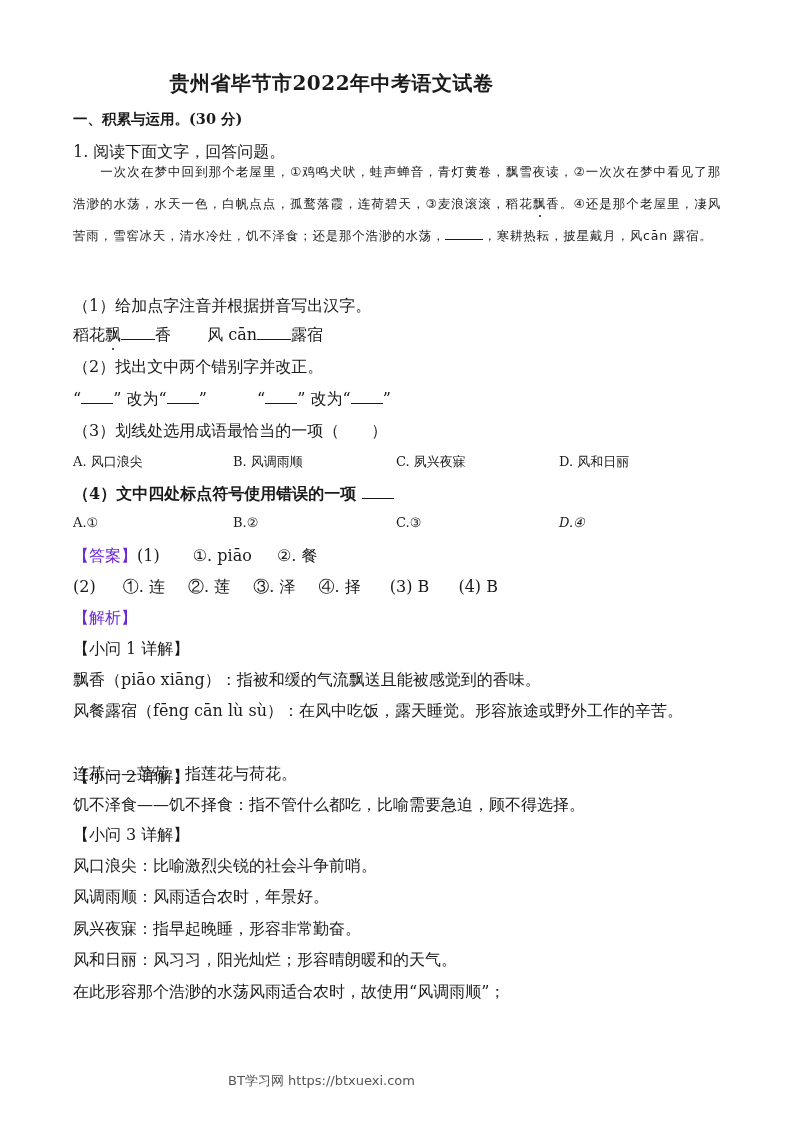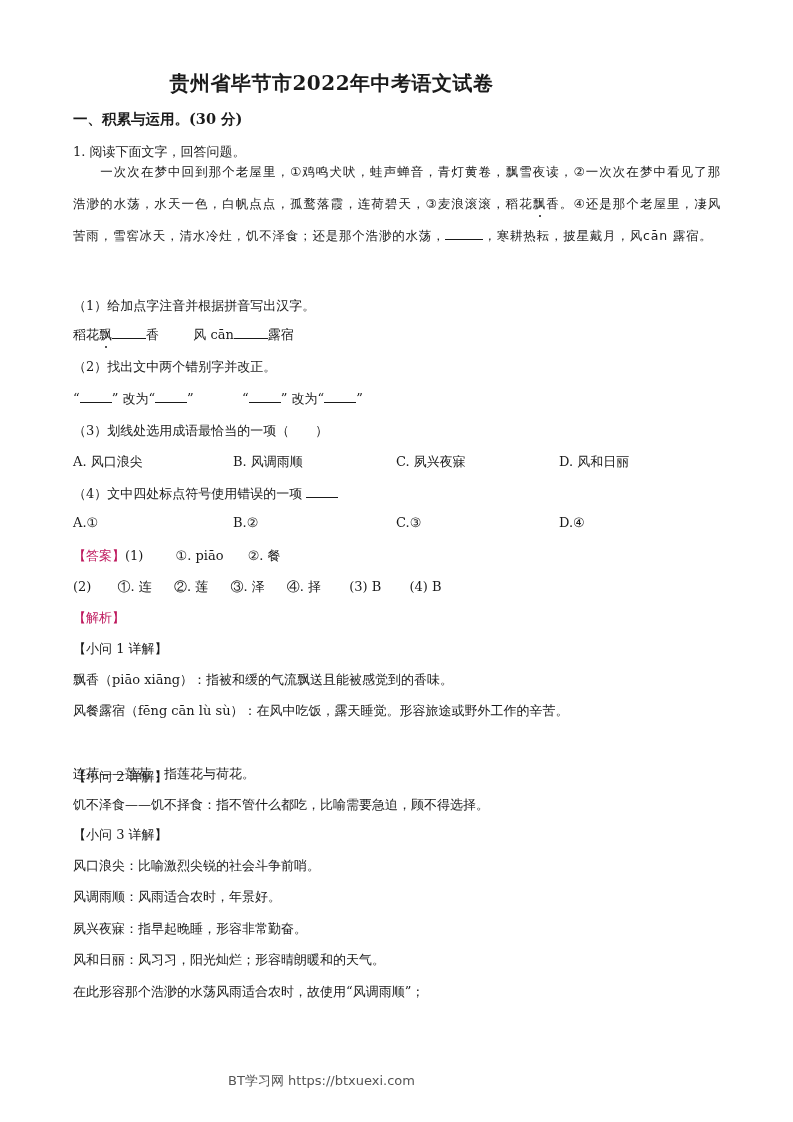--- a/index.html
+++ b/index.html
@@ -1,31 +1,31 @@
 <!DOCTYPE html>
 <html><head>
 <meta charset="utf-8">
 <style>
   html, body { margin: 0; padding: 0; background: #ffffff; }
   body { width: 793px; height: 1122px; position: relative; overflow: hidden;
          font-family: "DejaVu Serif", "Liberation Serif", serif; color: #1a1a1a; }
   .page { position: absolute; left: 0; top: 0; width: 793px; height: 1122px; }
   .title { position: absolute; top: 70px; left: 0; width: 663px; text-align: center;
            font-size: 20px; font-weight: bold; letter-spacing: 0.5px; }
-  .line { position: absolute; left: 73px; font-size: 13px; white-space: nowrap; line-height: 18px; }
+  .line { position: absolute; left: 73px; font-size: 16px; white-space: nowrap; line-height: 18px; }
   .section { font-weight: bold; font-size: 14.5px; }
   .passage { position: absolute; left: 73px; width: 648px; font-size: 12.5px;
              line-height: 32px; text-align: justify; font-family: "DejaVu Sans", "Liberation Sans", sans-serif; letter-spacing: 0.8px; }
   .passage .indent { display: inline-block; width: 27px; }
   .blank { display: inline-block; border-bottom: 1px solid #1a1a1a; height: 12px; vertical-align: baseline; }
   .dot { position: relative; }
   .dot::after { content: ""; position: absolute; left: 50%; bottom: -6px; width: 2px; height: 2px;
                 margin-left: -1px; border-radius: 50%; background: #1a1a1a; }
   .opt { position: absolute; font-size: 13px; white-space: nowrap; }
-  .label-blue { color: #be185d; }
+  .label-blue { color: #6d28d9; }
   .footer { position: absolute; top: 1072px; left: 0; width: 643px; text-align: center;
             font-family: "DejaVu Sans", "Liberation Sans", sans-serif; font-size: 13px; color: #555; }
   .gap { display: inline-block; }
 </style>
 </head>
 <body>
 
 <div class="page">
 
   <div class="title">贵州省毕节市2022年中考语文试卷</div>
@@ -56,28 +56,28 @@
     <span>改为</span><span>“</span><span class="blank" style="width:32px;"></span><span>”</span>
   </div>
 
   <div class="line" style="top:422px;">（3）划线处选用成语最恰当的一项（　　）</div>
 
   <div class="opt" style="top:453px; left:73px;"><span>A.</span> <span>风口浪尖</span></div>
   <div class="opt" style="top:453px; left:233px;"><span>B.</span> <span>风调雨顺</span></div>
   <div class="opt" style="top:453px; left:396px;"><span>C.</span> <span>夙兴夜寐</span></div>
   <div class="opt" style="top:453px; left:559px;"><span>D.</span> <span>风和日丽</span></div>
 
-  <div class="line" style="top:485px;">
+  <div class="line" style="top:485px;font-weight:bold;">
     <span>（4）文中四处标点符号使用错误的一项</span> <span class="blank" style="width:32px;"></span>
   </div>
 
   <div class="opt" style="top:515px; left:73px;"><span>A.</span><span>①</span></div>
   <div class="opt" style="top:515px; left:233px;"><span>B.</span><span>②</span></div>
   <div class="opt" style="top:515px; left:396px;"><span>C.</span><span>③</span></div>
-  <div class="opt" style="top:515px; left:559px;"><span>D.</span><span>④</span></div>
+  <div class="opt" style="top:515px; left:559px;font-style:italic;"><span>D.</span><span>④</span></div>
 
   <div class="line" style="top:547px;">
     <span class="label-blue">【答案】</span><span>(1)</span>
     <span class="gap" style="width:28px;"></span><span>①. piāo</span>
     <span class="gap" style="width:20px;"></span><span>②. 餐</span>
   </div>
 
   <div class="line" style="top:578px;">
     <span>(2)</span>
     <span class="gap" style="width:22px;"></span><span>①. 连</span>

